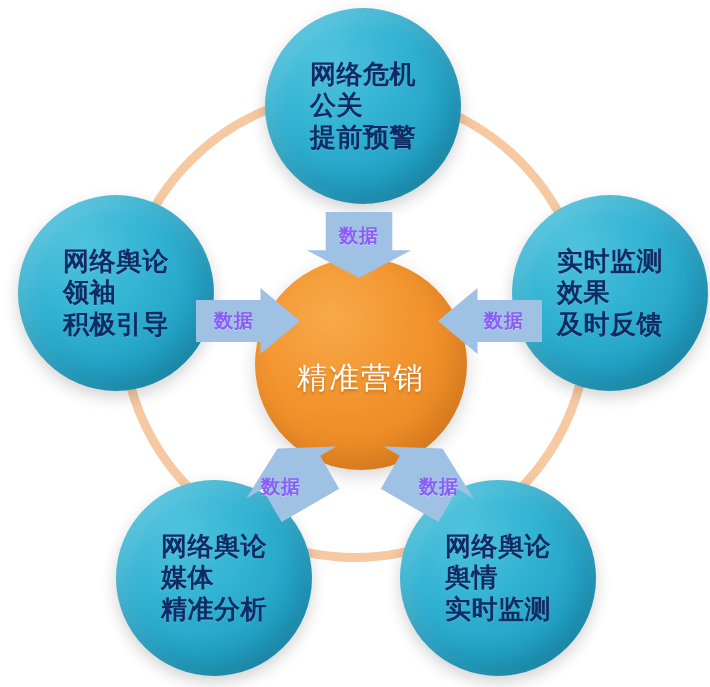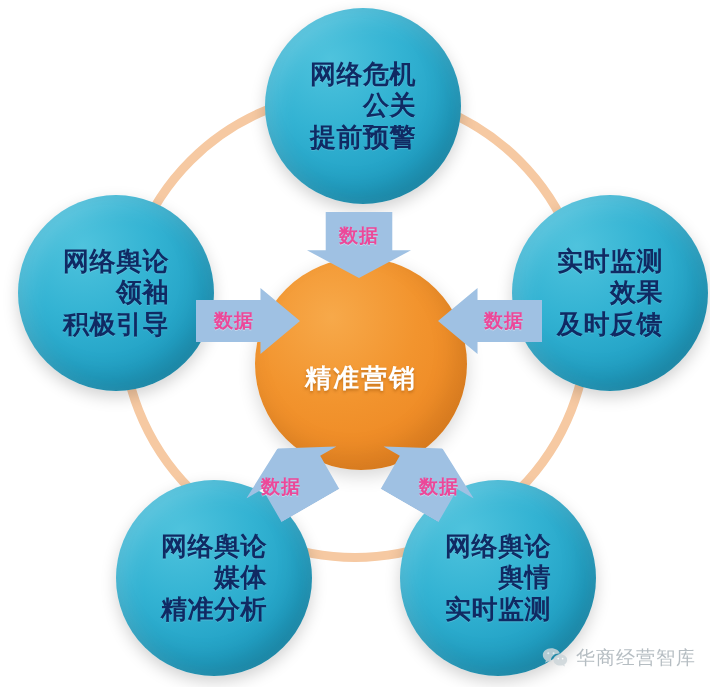--- a/index.html
+++ b/index.html
@@ -42,21 +42,21 @@
                 inset 8px 10px 22px rgba(255,255,255,0.18);
     display: flex;
     align-items: center;
     justify-content: center;
   }
   .node-label {
     color: #102a63;
     font-weight: bold;
     font-size: 26px;
     line-height: 1.2;
-    text-align: right;
+    text-align: left;
     letter-spacing: 0.5px;
     text-shadow: 0 1px 0 rgba(255,255,255,0.14);
     white-space: pre-line;
     user-select: none;
   }
 
   #node-top    { left: 265px; top:   8px; width: 196px; height: 196px; }
   #node-left   { left:  18px; top: 195px; width: 196px; height: 196px; }
   #node-right  { left: 512px; top: 195px; width: 196px; height: 196px; }
   #node-bottomleft  { left: 116px; top: 480px; width: 196px; height: 196px; }
@@ -73,22 +73,22 @@
     z-index: 4;
     background: radial-gradient(circle at 36% 28%, #f7a94a 0%, #f2942e 42%, #ed8722 78%, #e07a18 100%);
     box-shadow: 0 6px 18px rgba(0,0,0,0.16),
                 inset -10px -14px 26px rgba(0,0,0,0.10);
     display: flex;
     align-items: center;
     justify-content: center;
   }
   .hub-label {
     color: #ffffff;
-    font-weight: bold;
-    font-size: 26px;
+    font-weight: normal;
+    font-size: 30px;
     letter-spacing: 2px;
     text-shadow: 0 2px 3px rgba(140,70,0,0.45);
     user-select: none;
     margin-top: 28px;
   }
 
   
   .arrow-wrap {
     position: absolute;
     z-index: 6;
@@ -100,21 +100,21 @@
     inset: 0;
     background: #9fc1e3;
     filter: drop-shadow(0 2px 3px rgba(0,0,0,0.22));
   }
   .arrow-text {
     position: absolute;
     inset: 0;
     display: flex;
     align-items: center;
     justify-content: center;
-    color: #ec4899;
+    color: #8b5cf6;
     font-weight: bold;
     font-size: 19px;
     letter-spacing: 1px;
     text-shadow: 0 1px 0 rgba(255,255,255,0.35);
     user-select: none;
     pointer-events: none;
     font-family: Liberation Serif, serif;
   }
 
   
@@ -232,25 +232,14 @@
   <div class="arrow-wrap" id="arrow-bottomleft">
     <div class="arrow-shape"></div>
     <div class="arrow-text">数据</div>
   </div>
 
   <div class="arrow-wrap" id="arrow-bottomright">
     <div class="arrow-shape"></div>
     <div class="arrow-text">数据</div>
   </div>
 
-  <div class="watermark">
-    <svg class="wechat-icon" width="26" height="22" viewBox="0 0 26 22">
-      <path d="M9.2 1.2C4.5 1.2 0.8 4.3 0.8 8.1c0 2.1 1.2 4 3.1 5.3l-0.8 2.4 2.8-1.4c0.9 0.3 1.9 0.4 2.9 0.4h0.5c-0.2-0.6-0.3-1.2-0.3-1.8 0-3.7 3.6-6.6 8-6.6 0.3 0 0.6 0 0.9 0C17.2 3.5 13.6 1.2 9.2 1.2z" fill="#cdd6da"></path>
-      <circle cx="6.3" cy="6.2" r="1.05" fill="#ffffff"></circle>
-      <circle cx="11.6" cy="6.2" r="1.05" fill="#ffffff"></circle>
-      <path d="M25.2 12.9c0-3.1-3.1-5.6-6.9-5.6s-6.9 2.5-6.9 5.6c0 3.1 3.1 5.6 6.9 5.6 0.8 0 1.6-0.1 2.3-0.3l2.3 1.2-0.6-2c1.8-1 2.9-2.6 2.9-4.5z" fill="#cdd6da"></path>
-      <circle cx="16.2" cy="11.6" r="0.85" fill="#ffffff"></circle>
-      <circle cx="20.6" cy="11.6" r="0.85" fill="#ffffff"></circle>
-    </svg>
-    <span class="wm-text">华商经营智库</span>
-  </div>
 
 </div>
 
 </body></html>

